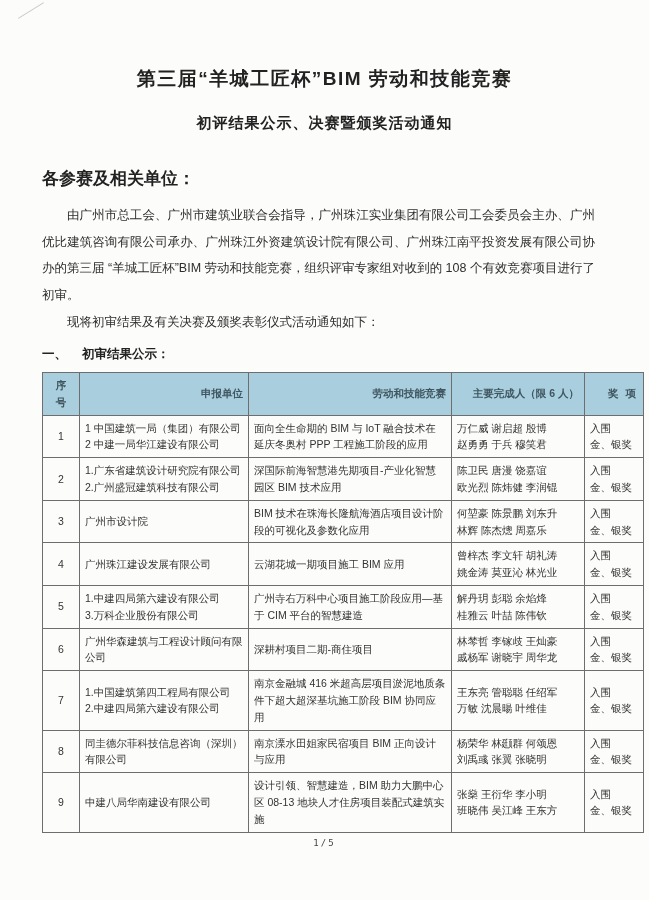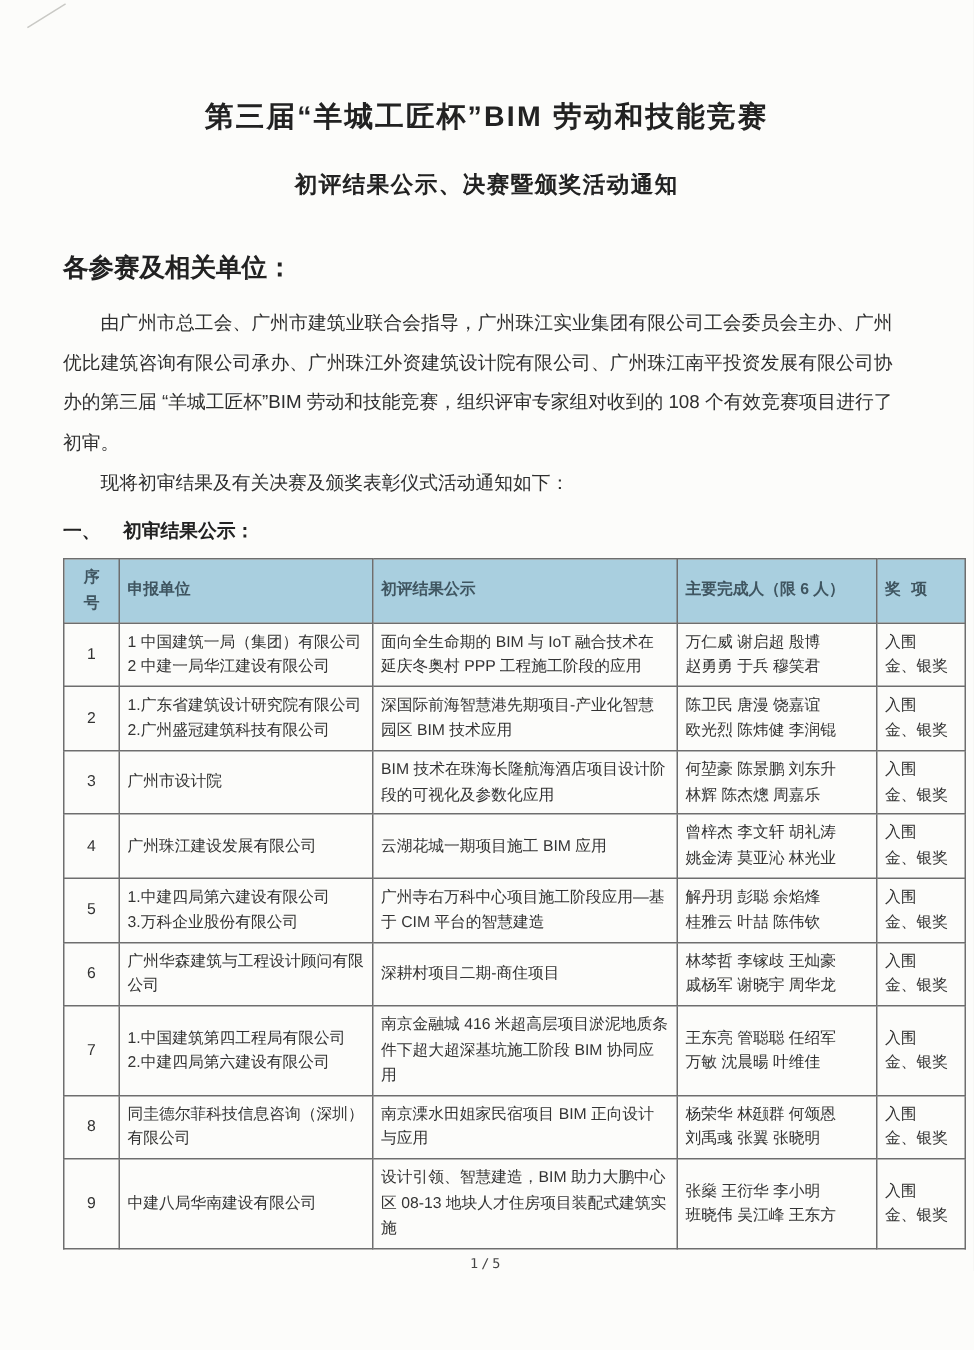--- a/index.html
+++ b/index.html
@@ -9,21 +9,21 @@
   .content{padding:66px 42px 0 42px;}
   .doc-title{margin:0;font-size:19px;line-height:1.35;font-weight:bold;text-align:center;letter-spacing:1.5px;color:#222;}
   .doc-subtitle{margin:22px 0 0 0;font-size:15px;font-weight:bold;text-align:center;letter-spacing:1px;color:#222;}
   .salutation{margin:34px 0 0 0;font-size:17px;font-weight:bold;color:#222;}
   .para{margin:12px 12px 0 0;font-size:12.5px;line-height:2.15;text-align:justify;text-indent:2em;color:#2e2e2e;}
   .para.tight{margin-top:0;}
   .section-heading{margin:10px 0 0 0;font-size:12.5px;font-weight:bold;color:#222;display:flex;}
   .section-number{width:3.2em;}
   table.results{width:100%;border-collapse:collapse;margin-top:9px;table-layout:fixed;}
   table.results th,table.results td{border:1px solid #6e6e6e;padding:4px 5px;font-size:10.5px;line-height:1.6;vertical-align:middle;word-break:break-all;}
-  thead th{background:#a9cfdf;color:#3f5560;font-weight:bold;text-align:left;height:32px;}
+  thead th{background:#a9cfdf;color:#3f5560;font-weight:bold;text-align:right;height:32px;}
   th.w-no{width:26px;text-align:center;white-space:pre-line;}
   th.w-unit{width:158px;}
   th.w-project{width:192px;}
   th.w-members{width:122px;margin-left:12px;}
   th.w-award{width:48px;letter-spacing:2px;}
   td.c-no{text-align:center;color:#333;}
   td.c-unit,td.c-members,td.c-award,td.c-project{white-space:pre-line;color:#333;}
   .footer{position:absolute;left:0;right:0;bottom:52px;text-align:center;font-size:9px;letter-spacing:2px;color:#444;font-family:"DejaVu Sans Mono",monospace;}
 </style>
 </head>
@@ -41,21 +41,21 @@
       <span class="section-number">一、</span>
       <span>初审结果公示：</span>
     </p>
 
     <table class="results">
       <thead>
         <tr>
           <th class="w-no">序
 号</th>
           <th class="w-unit">申报单位</th>
-          <th class="w-project">初评结果公示</th>
+          <th class="w-project">劳动和技能竞赛</th>
           <th class="w-members">主要完成人（限 6 人）</th>
           <th class="w-award">奖  项</th>
         </tr>
       </thead>
       <tbody>
           <tr>
             <td class="c-no">1</td>
             <td class="c-unit">1 中国建筑一局（集团）有限公司
 2 中建一局华江建设有限公司</td>
             <td class="c-project">面向全生命期的 BIM 与 IoT 融合技术在延庆冬奥村 PPP 工程施工阶段的应用</td>

